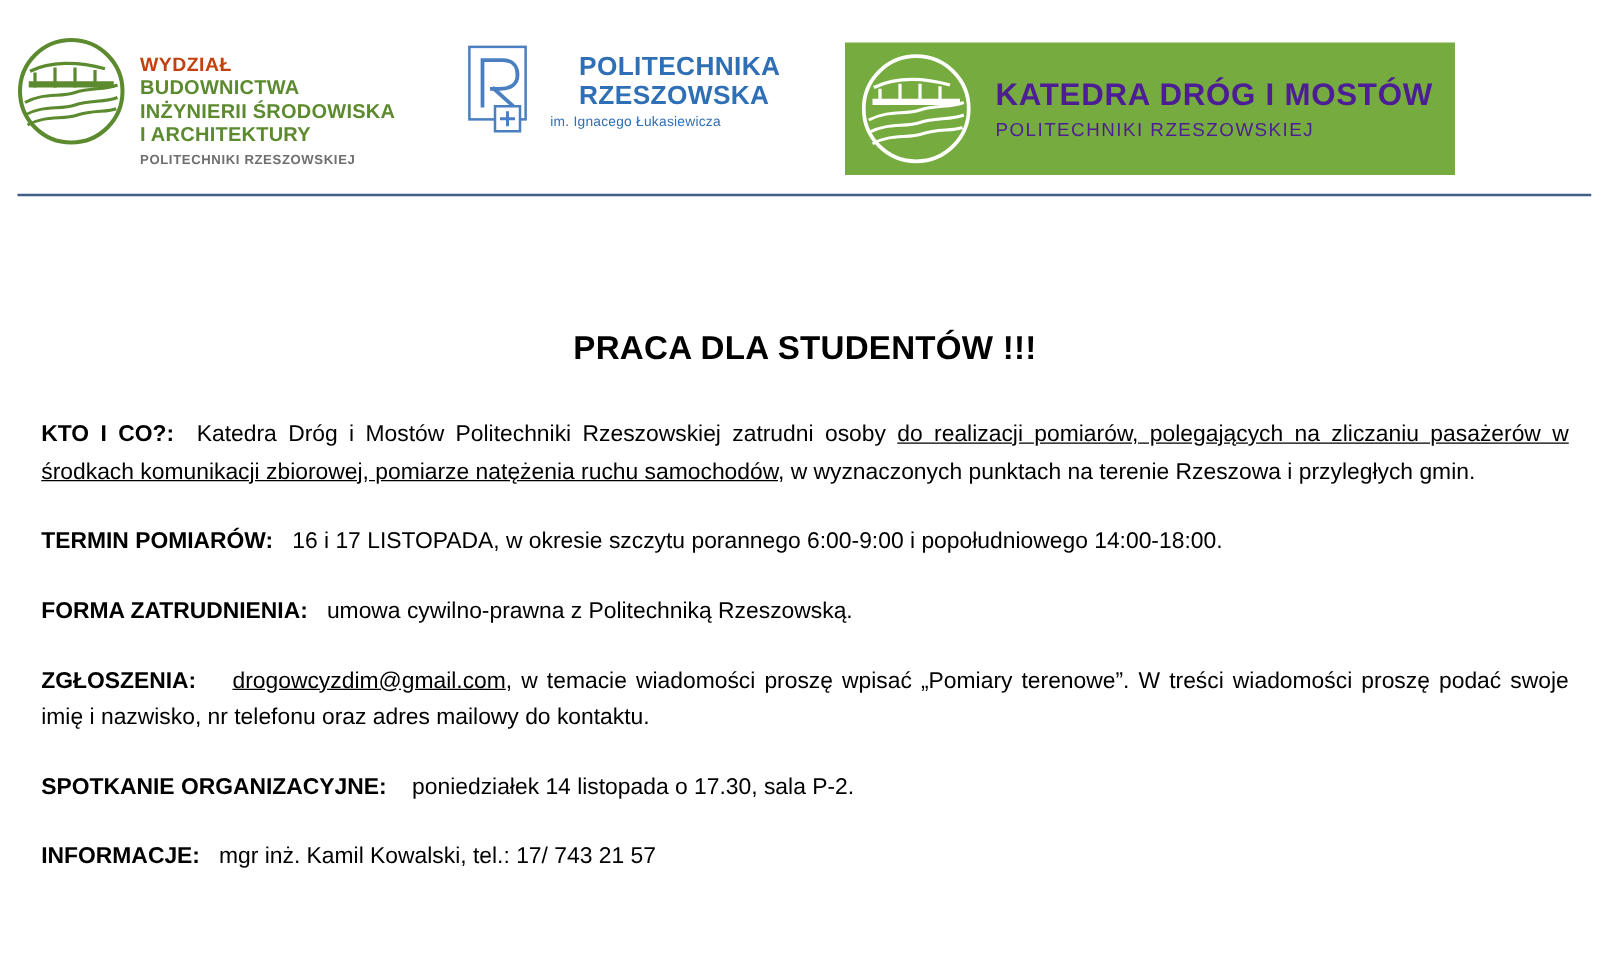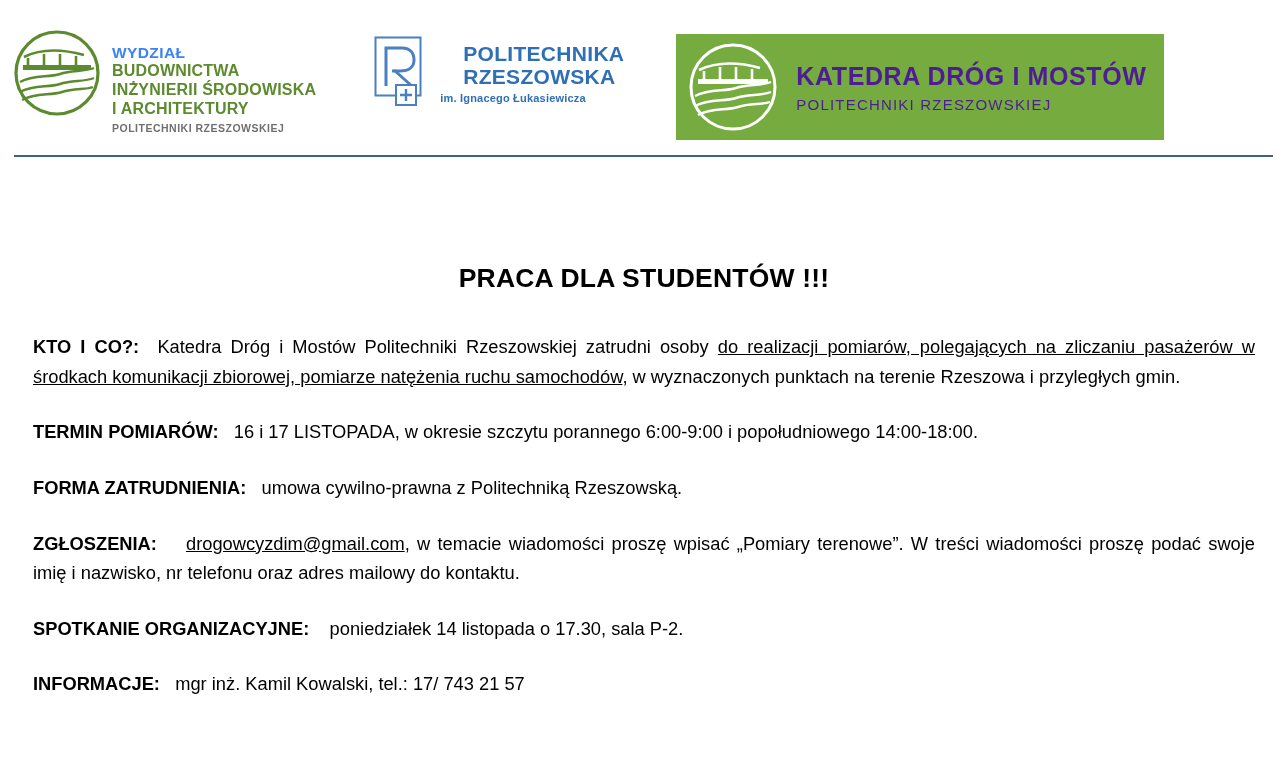--- a/index.html
+++ b/index.html
@@ -48,21 +48,21 @@
   }
   .wbisa-mark svg { display: block; }
   .wbisa-text {
     margin-left: 12px;
     margin-top: 14px;
     line-height: 1.18;
   }
   .wbisa-text .l1 {
     font-size: 15.5px;
     font-weight: bold;
-    color: #3b82f6;
+    color: #c2410c;
     letter-spacing: 0.4px;
   }
   .wbisa-text .l2 {
     font-size: 16px;
     font-weight: bold;
     color: #5c8a2e;
     letter-spacing: 0.2px;
   }
   .wbisa-text .l5 {
     font-size: 10.5px;
@@ -92,21 +92,21 @@
   .prz-text .p1,
   .prz-text .p2 {
     font-size: 21px;
     font-weight: bold;
     color: #2f6fb5;
     letter-spacing: 0.3px;
     padding-left: 23px;
   }
   .prz-text .p3 {
     font-size: 11px;
-    font-weight: bold;
+    font-weight: normal;
     color: #2f6fb5;
     letter-spacing: 0.2px;
     margin-top: 4px;
   }
 
   
   .logo-kdim {
     margin-left: 52px;
     margin-top: 20px;
     width: 488px;

